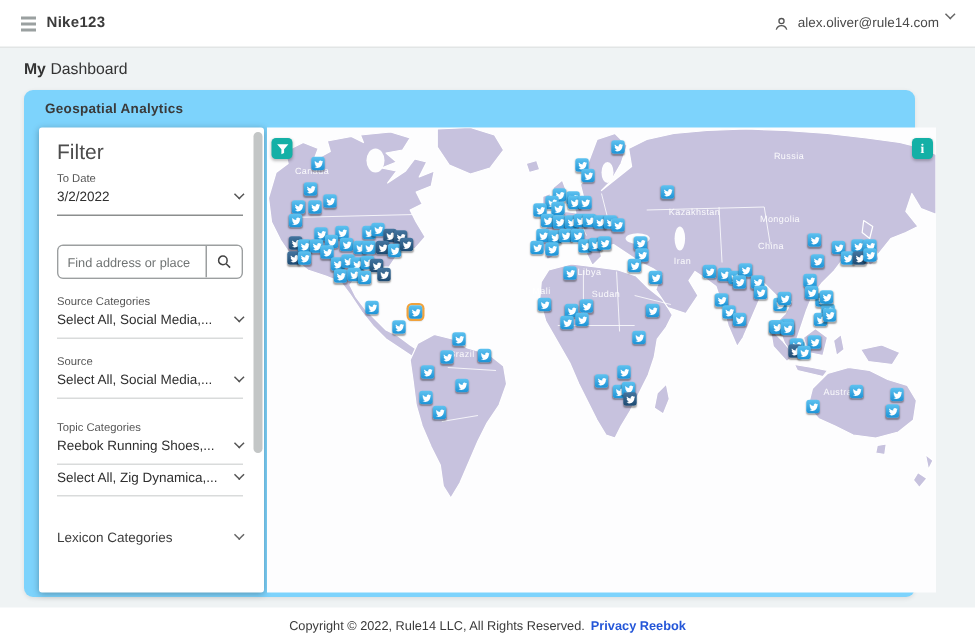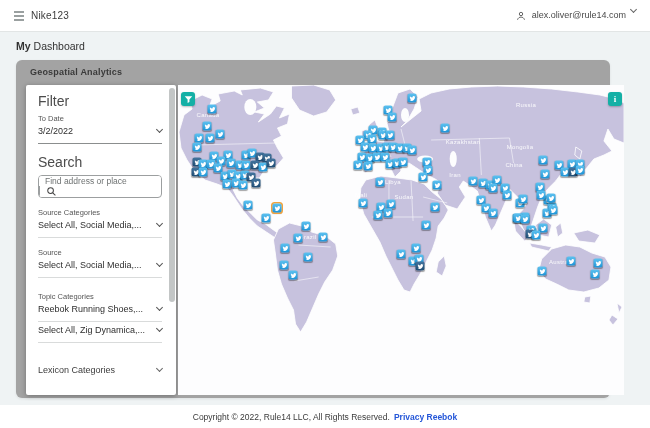--- a/index.html
+++ b/index.html
@@ -6,55 +6,55 @@
   html,body { width:650px; height:428px; overflow:hidden; }
   body { font-family:"Liberation Sans", sans-serif; background:#eff3f4; position:relative; }
 
   
   .topbar { position:absolute; top:0; left:0; width:650px; height:32px; background:#fff;
             border-bottom:1px solid #e2e5e5; display:flex; align-items:center;
             justify-content:space-between; padding:0 14px; z-index:5; }
   .topbar-left { display:flex; align-items:center; gap:7px; }
   .hamburger { display:inline-flex; flex-direction:column; gap:2px; cursor:pointer; }
   .hamburger i { display:block; width:10px; height:2px; background:#9aa0a0; }
-  .brand { font-size:10px; font-weight:400; color:#3b3b3b; letter-spacing:.2px; }
+  .brand { font-size:10px; font-weight:700; color:#3b3b3b; letter-spacing:.2px; }
   .topbar-right { display:flex; align-items:flex-start; gap:5px; cursor:pointer; }
   .user-icon svg { width:12px; height:12px; display:block; }
   .user-email { font-size:9px; color:#4a4a4a; }
   .chev { width:5px; height:5px; border-right:1.4px solid #666; border-bottom:1.4px solid #666;
           transform:rotate(45deg); margin-top:-3px; }
 
   
   .subbar { position:absolute; top:32px; left:0; width:650px; height:28px;
             display:flex; align-items:center; padding:0 16px; }
   .crumb { font-size:10.5px; color:#333; }
   .crumb b { font-weight:700; margin-right:3px; }
 
   
   .card { position:absolute; top:60px; left:16px; width:594px; height:338px;
-          background:#a3a3a3; border-radius:6px; box-shadow:0 1px 3px rgba(0,0,0,.08); }
+          background:#7dd3fc; border-radius:6px; box-shadow:0 1px 3px rgba(0,0,0,.08); }
   .card-title { position:absolute; top:7px; left:14px; font-size:9px; font-weight:700;
                 color:#3a3a3a; letter-spacing:.2px; }
 
   
   .fpanel { position:absolute; top:25px; left:10px; width:150px; height:310px; background:#fff;
             border-radius:2px; box-shadow:0 1px 5px rgba(0,0,0,.3); padding:8px 14px 8px 12px; overflow:hidden; }
   .fscroll { position:absolute; top:3px; right:1px; width:6px; height:214px;
              background:#c3c6c6; border-radius:3px; cursor:pointer; }
   .fh { font-size:14px; color:#4c4c4c; font-weight:400; margin-bottom:5px; }
   .flabel { font-size:7.5px; color:#555; margin-top:10px; }
   .fvalue { display:flex; align-items:center; justify-content:space-between;
             font-size:9px; color:#2f2f2f; margin-top:3px; cursor:pointer; }
   .fvalue .chev { border-color:#555; }
   .divider { height:0; border-bottom:1px solid #d9dbdb; margin-top:7px; }
   .divider.strong { border-bottom:1.5px solid #8b8e8e; }
   .daterow { display:flex; gap:10px; }
   .datecol { flex:1; }
-  .searchbox { margin-top:5px; height:23px; border:1px solid #9c9fa0; border-radius:4px;
-               display:flex; align-items:stretch; overflow:hidden; background:#fff;flex-direction:column; }
+  .searchbox { margin-top:19px; height:23px; border:1px solid #9c9fa0; border-radius:4px;
+               display:flex; align-items:stretch; overflow:hidden; background:#fff; }
   .searchbox input { flex:1; border:0; outline:none; min-width:0; padding:0 6px;
                      font-size:8.5px; color:#333; font-family:"Liberation Sans", sans-serif; }
   .searchbox input::placeholder { color:#6f7373; }
   .searchbtn { width:24px; border-left:1px solid #9c9fa0; display:flex; align-items:center;
                justify-content:center; cursor:pointer; background:#fff; }
   .searchbtn svg { width:11px; height:11px; }
   .lexrow { display:flex; align-items:center; justify-content:space-between;
             font-size:9px; color:#3c3c3c; margin-top:22px; cursor:pointer; }
 
   
@@ -125,21 +125,20 @@
       <div class="datecol">
         <div class="flabel" style="margin-top:0">To Date</div>
         <div class="fvalue">
           <span>3/2/2022</span>
           <span class="chev"></span>
         </div>
       </div>
     </div>
     <div class="divider strong"></div>
 
-    <div class="fh" style="margin-top:10px">Search</div>
     <div class="searchbox">
       <input type="text" placeholder="Find address or place" style="">
       <span class="searchbtn">
         <svg viewBox="0 0 24 24" fill="none" stroke="#444" stroke-width="2.2">
           <circle cx="10" cy="10" r="6.2"></circle>
             <line x1="14.8" y1="14.8" x2="20.5" y2="20.5"></line>
         </svg>
       </span>
     </div>
 

